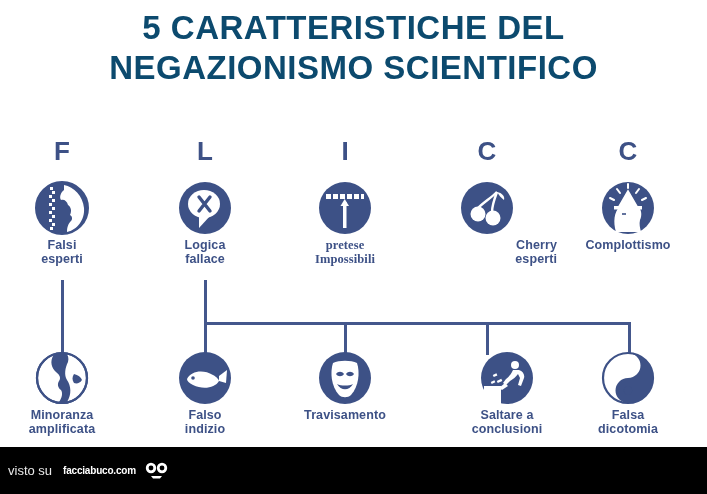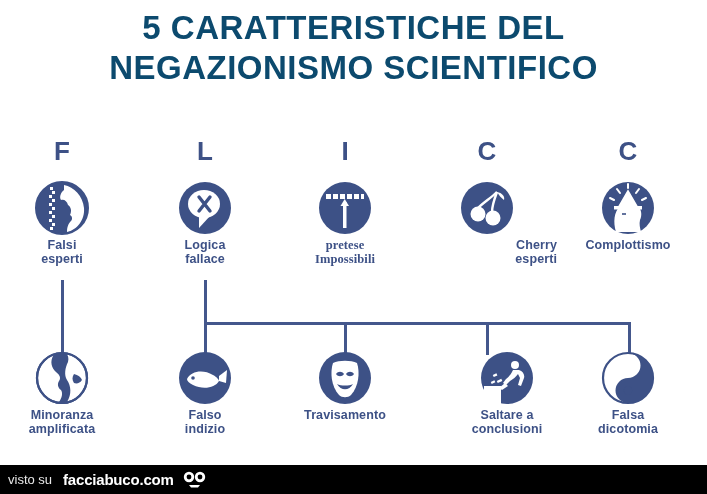--- a/index.html
+++ b/index.html
@@ -60,33 +60,33 @@
   }
 
   
   .conn{position:absolute;background:#44578c;}
   .conn-v{width:3px;}
   .conn-h{height:3px;}
 
   
   .footer{
     position:absolute;left:0;bottom:0;
-    width:707px;height:29px;
+    width:707px;height:47px;
     background:#000000;
     display:flex;align-items:center;
   }
   .footer-visto{
     color:#e8e8e8;
     font-size:13px;
     margin-left:8px;
     font-weight:normal;
   }
   .footer-brand{
     color:#ffffff;
-    font-size:15px;
+    font-size:10px;
     font-weight:bold;
     margin-left:11px;
     letter-spacing:-0.2px;
   }
   .footer-logo{
     margin-left:7px;
     width:26px;height:18px;
     position:relative;
   }
   .footer-logo svg{display:block;}

